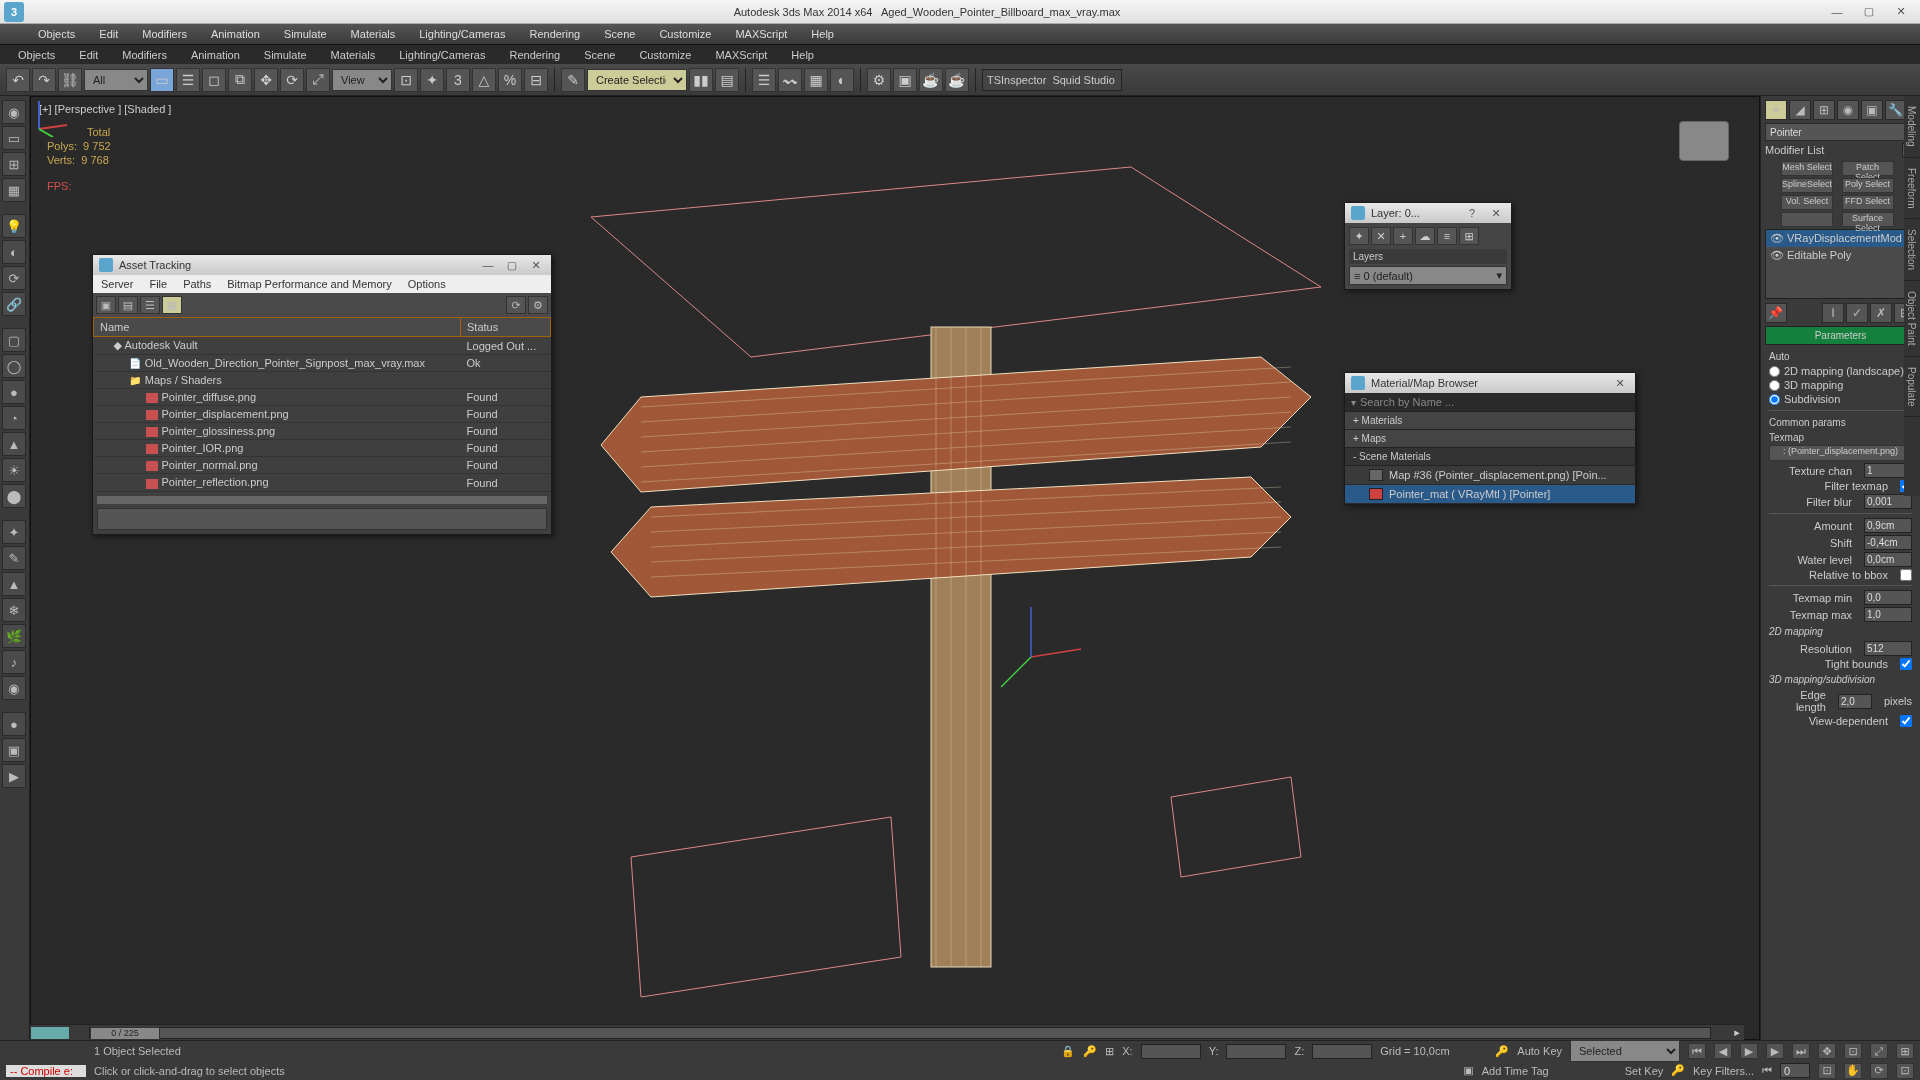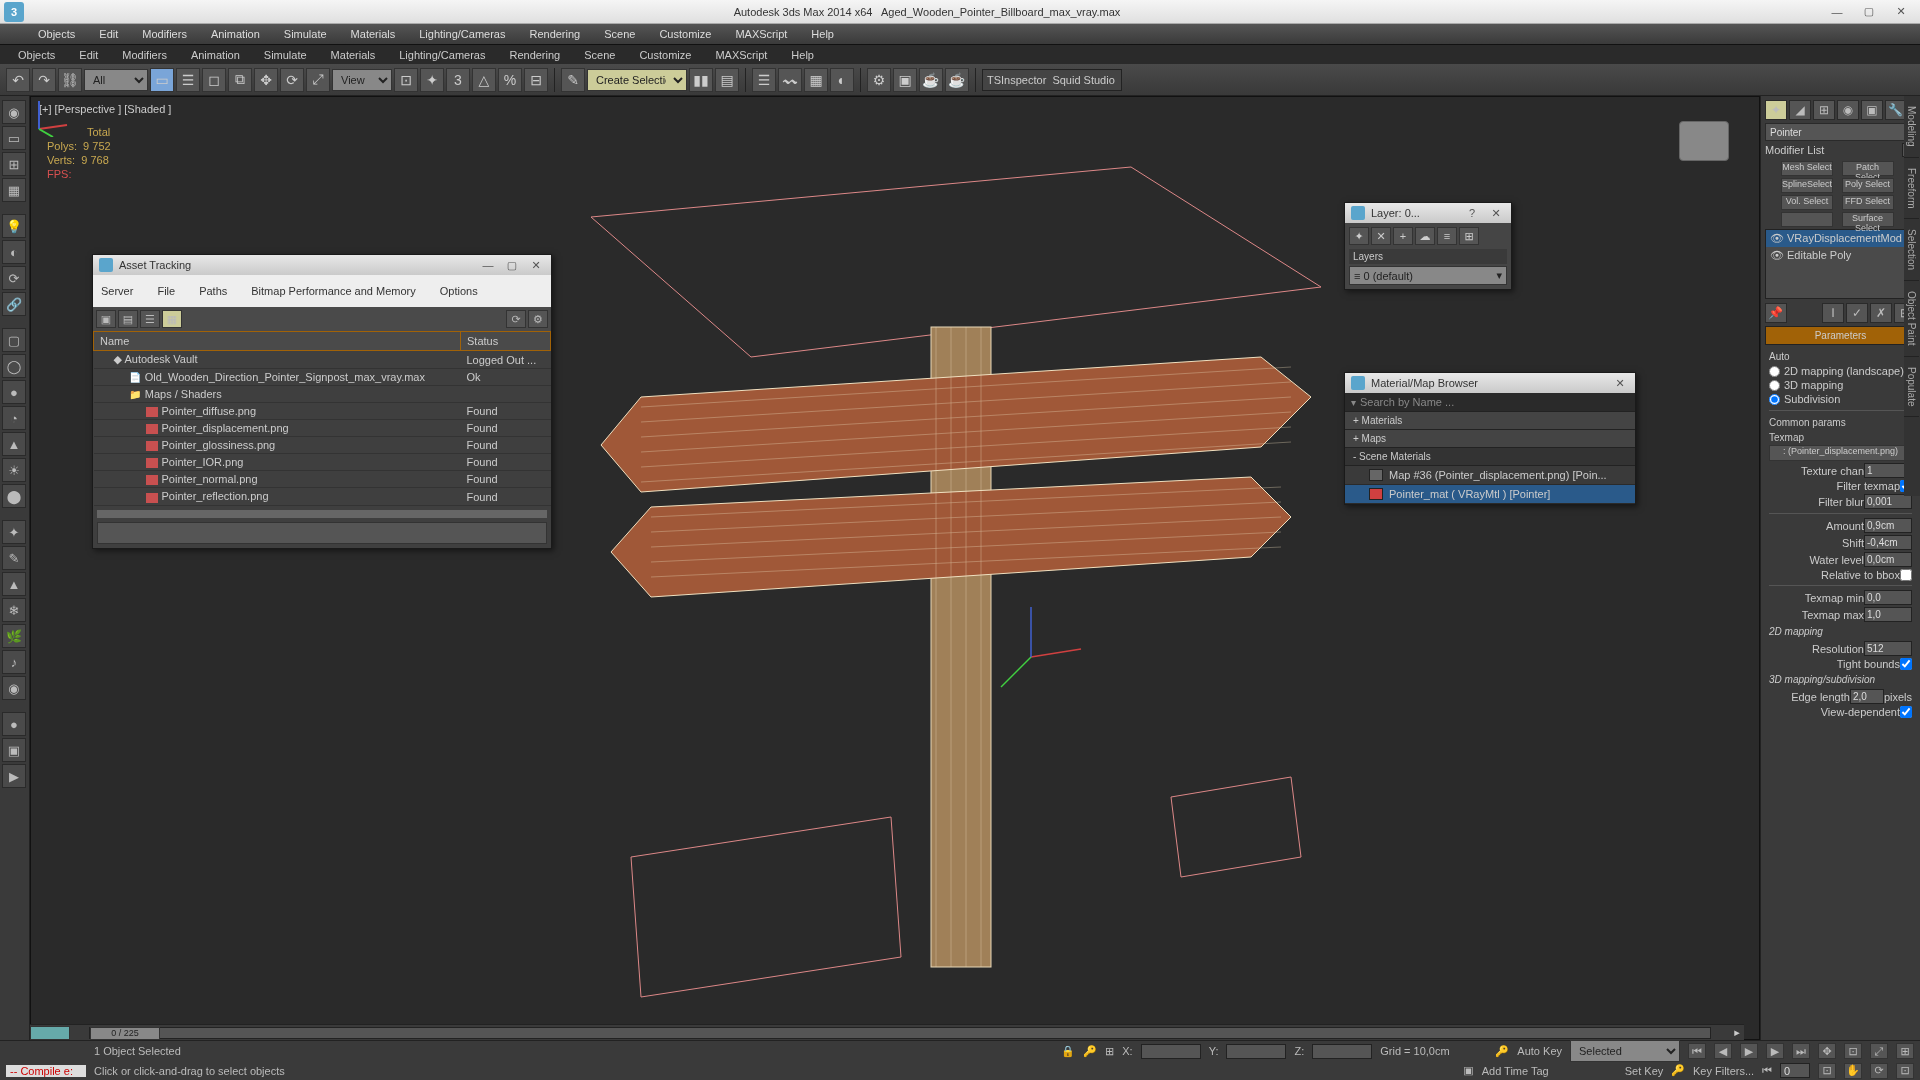--- a/index.html
+++ b/index.html
@@ -31,36 +31,36 @@
 .righttabs{position:absolute;right:0;top:96px;width:16px;background:#333}
 .rtab{writing-mode:vertical-rl;padding:10px 2px;color:#aaa;font-size:10px;border-bottom:1px solid #222;cursor:pointer}
 .cmdpanel{background:#3a3a3a;padding:4px}
 .cmdrow{display:flex;gap:2px;margin-bottom:3px}
 .cmdbtn{width:22px;height:20px;background:#555;border:1px solid #2a2a2a;display:flex;align-items:center;justify-content:center;color:#bbb;cursor:pointer;font-size:12px}
 .cmdinput{flex:1;height:18px;background:#555;border:1px solid #2a2a2a;color:#ddd;padding:8px 4px;font-size:10px}
 .cmdlabel{color:#ccc;font-size:10px;padding:2px 0}
 .modlist{background:#4a4a4a;border:1px solid #222;height:70px;overflow:auto;font-size:10px;color:#ccc}
 .modlist div{padding:2px 4px;cursor:pointer}
 .modlist .sel{background:#2a5a8a}
-.rollhdr{background:#a16207;color:#ccc;padding:3px 6px;font-size:10px;border:1px solid #222;text-align:center;margin-top:2px}
+.rollhdr{background:#15803d;color:#ccc;padding:3px 6px;font-size:10px;border:1px solid #222;text-align:center;margin-top:2px}
 .rollbody{background:#3a3a3a;padding:4px;font-size:10px;color:#ccc}
-.rollbody .prow{display:flex;align-items:center;justify-content:flex-end;gap:0;margin:2px 0}
+.rollbody .prow{display:flex;align-items:center;justify-content:flex-end;gap:12px;margin:2px 0}
 .rollbody .prow label{flex:1;text-align:right}
 .spinner{width:48px;height:15px;background:#555;border:1px solid #222;color:#ddd;padding:0 2px;font-size:10px}
 .chk{width:12px;height:12px}
 .radio{width:11px;height:11px}
 .btnsmall{width:52px;height:15px;background:#555;border:1px solid #333;color:#ccc;font-size:9px;text-align:center;cursor:pointer}
 
 .panel{position:absolute;background:#3f3f3f;border:1px solid #1a1a1a;box-shadow:2px 2px 6px rgba(0,0,0,.5)}
 .panel .phdr{height:20px;background:linear-gradient(#e8e8e8,#cacaca);display:flex;align-items:center;padding:0 6px;color:#333;gap:6px}
 .panel .phdr .picon{width:14px;height:14px;background:#5aa5cc;border-radius:2px}
 .panel .phdr .pttl{flex:1}
 .panel .phdr .pbtn{width:18px;height:16px;display:flex;align-items:center;justify-content:center;cursor:pointer;color:#555}
 .assettrack{left:92px;top:286px;width:460px}
-.assettrack .submenu{background:#eee;padding:10px 8px;display:flex;gap:24px;color:#333;font-size:11px}
+.assettrack .submenu{background:#eee;padding:3px 8px;display:flex;gap:16px;color:#333;font-size:11px}
 .assettrack .tbar{background:#4a4a4a;padding:3px;display:flex;gap:2px}
 .assettrack .tbar .tb{width:20px;height:18px;background:#555;border:1px solid #333;cursor:pointer;display:flex;align-items:center;justify-content:center;color:#bbb;font-size:11px}
 .assettrack table{width:100%;border-collapse:collapse;font-size:11px;color:#ccc}
 .assettrack th{background:#4a4a4a;border:1px solid #a16207;padding:3px 6px;text-align:left;color:#ccc;font-weight:normal}
 .assettrack td{border-bottom:1px solid #333;padding:2px 6px}
 .assettrack .indent1{padding-left:20px}
 .assettrack .indent2{padding-left:36px}
 .assettrack .indent3{padding-left:52px}
 .assettrack .ficon{display:inline-block;width:12px;height:10px;background:#c85050;margin-right:4px;vertical-align:middle}
 .assettrack .scroll{height:8px;background:#666;margin:4px}
@@ -206,21 +206,21 @@
     <div class="lbtn">▣</div>
     <div class="lbtn">▶</div>
   </div>
 
   <div class="viewport">
     <div class="vplabel">[+] [Perspective ] [Shaded ]</div>
     <div class="vpstats">
       <div style="margin-left:40px">Total</div>
       <div><span>Polys:</span>&nbsp;&nbsp;<span>9 752</span></div>
       <div><span>Verts:</span>&nbsp;&nbsp;<span>9 768</span></div>
-      <div style="" class="red">FPS:</div>
+      <div style="margin-top:12px" class="red">FPS:</div>
     </div>
     <div class="viewcube"></div>
 
     <svg width="100%" height="100%">
 
       <g stroke="#d88" stroke-width="1" fill="none">
         <path d="M560 120 L1100 70 L1290 190 L720 260 Z"></path>
         <path d="M600 860 L860 820 L870 960 L610 1000 Z" transform="translate(0,-100)"></path>
         <path d="M1140 700 L1260 680 L1270 760 L1150 780 Z"></path>
       </g>

